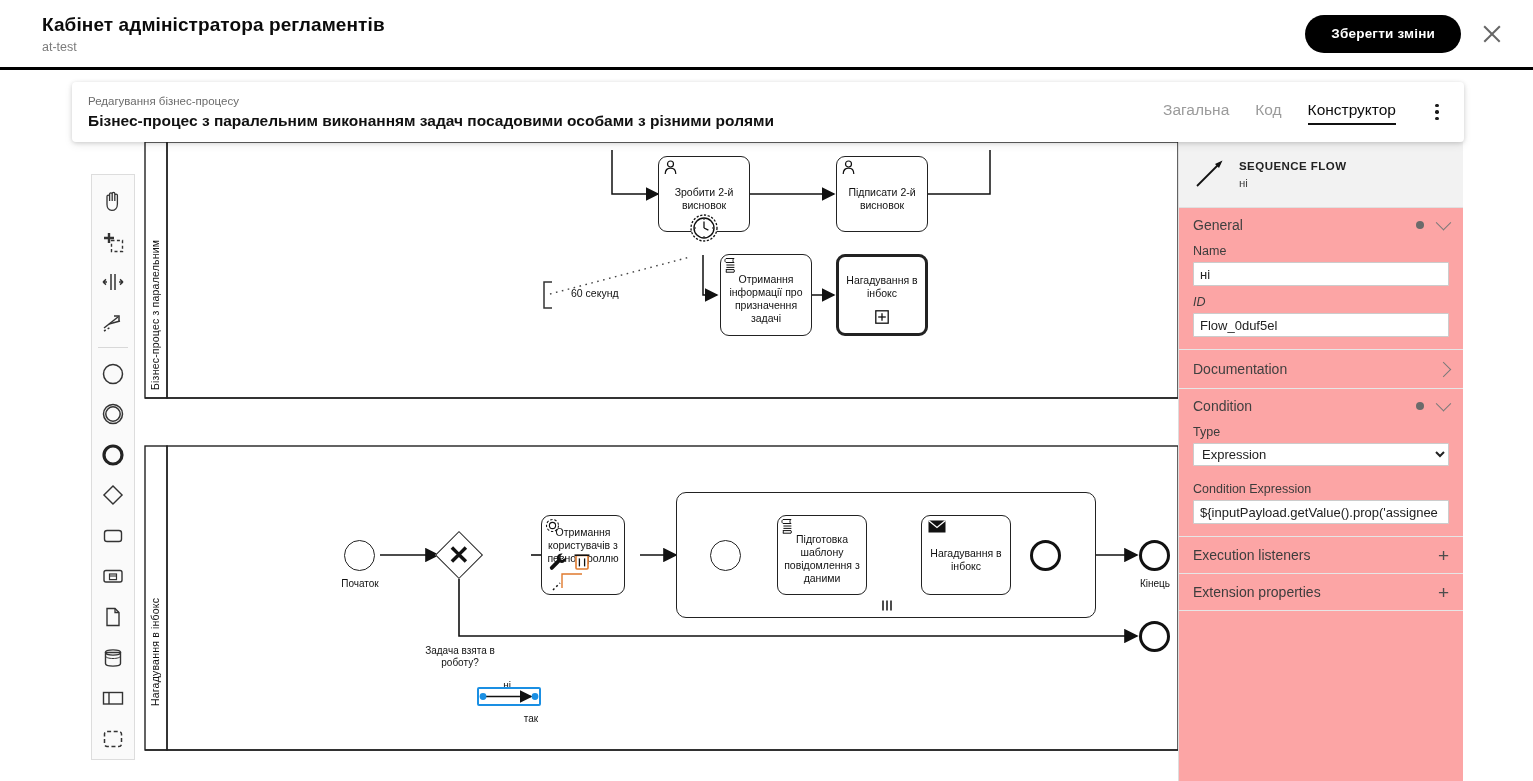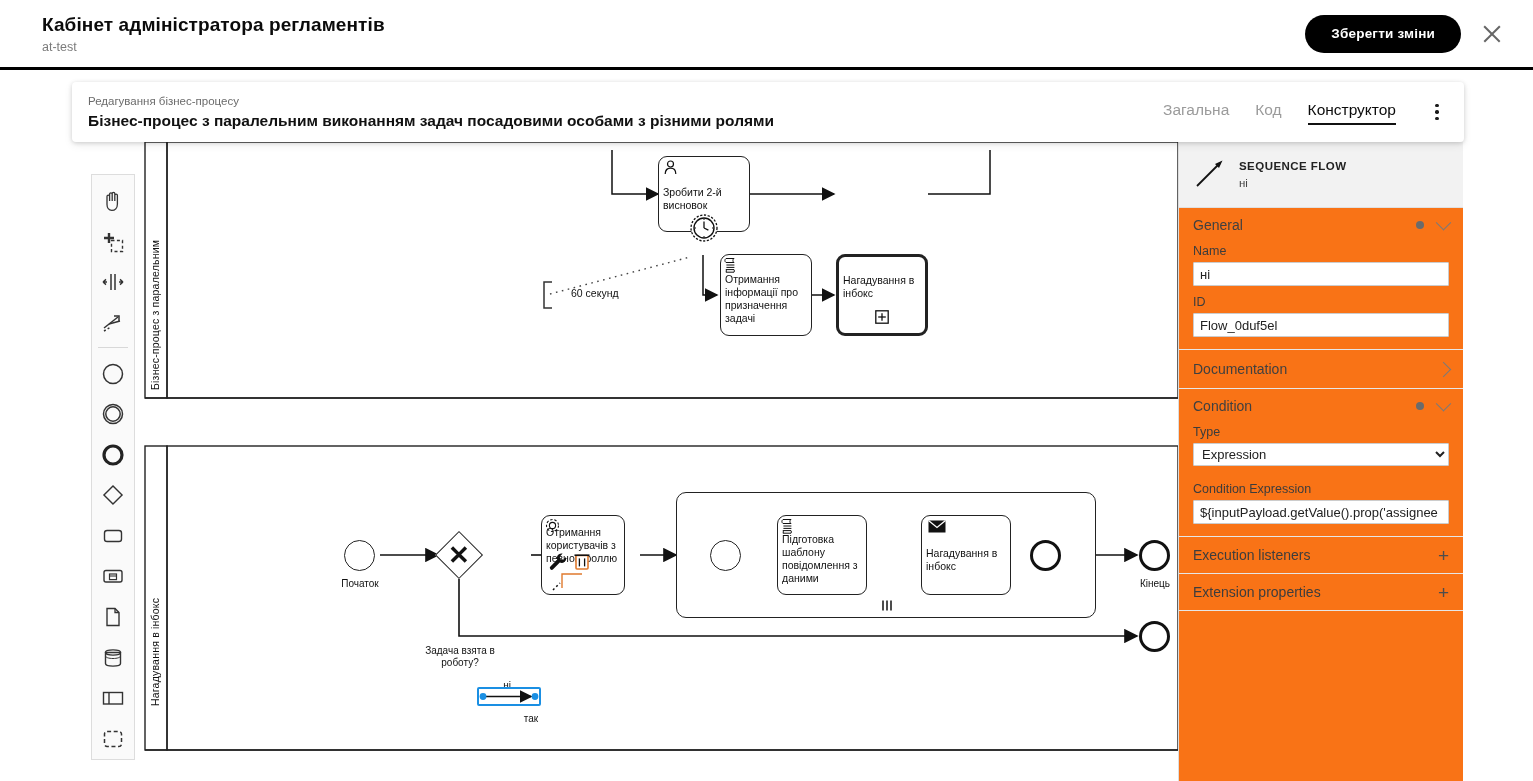--- a/index.html
+++ b/index.html
@@ -63,21 +63,21 @@
     background:#fafafa; border:1px solid #ddd; z-index:6;
     display:flex; flex-direction:column; align-items:center; padding-top:6px;
   }
   .ptool{ width:44px; height:41px; display:flex; align-items:center; justify-content:center; cursor:pointer;}
   .ptool svg{ display:block; }
   .psep{ width:30px; height:1px; background:#d8d8d8; margin:4px 0 5px;}
 
   
   .props{
     position:absolute; left:1178px; top:142px; width:285px; height:639px;
-    background:#f97316; border-left:1px solid #ddd; font-size:13px; color:#333;
+    background:#fca5a5; border-left:1px solid #ddd; font-size:13px; color:#333;
     overflow:hidden;
   }
   .props-head{
     height:66px; background:#f2f2f2; border-bottom:1px solid #e0e0e0;
     display:flex; align-items:center; padding:0 14px; gap:12px;
   }
   .props-head-txt{ line-height:1.25; }
   .props-type{ font-size:11.5px; font-weight:700; letter-spacing:.45px; color:#222;}
   .props-name{ font-size:11.5px; color:#444; margin-top:2px;}
   .grp{ border-bottom:1px solid #e6e6e6; }
@@ -102,21 +102,21 @@
   .row-link .sp{ margin-left:auto; display:flex; align-items:center;}
 
   
   .bp { position:absolute; }
   .lane-lbl{
     position:absolute; writing-mode:vertical-rl; transform:rotate(180deg);
     font-size:10.5px; color:#111; letter-spacing:.2px; white-space:nowrap;
   }
   .task{
     position:absolute; background:#fff; border:1.6px solid #222; border-radius:9px;
-    display:flex; align-items:center; justify-content:center; text-align:left;
+    display:flex; align-items:center; justify-content:center; text-align:center;
     font-size:10.5px; line-height:13px; color:#111; padding:3px 4px;
   }
   .task.bold{ border-width:3.2px; }
   .evt{ position:absolute; border-radius:50%; background:#fff; }
   .evt.start{ border:1.7px solid #222; }
   .evt.end{ border:3.6px solid #111; }
   .gw{
     position:absolute; background:#fff; border:1.6px solid #222;
     transform:rotate(45deg);
   }
@@ -208,20 +208,29 @@
  <div class="task" style="left:658px; top:14px; width:92px; height:76px;">
    <span class="taskicon">
      <svg width="17" height="17" viewBox="0 0 17 17">
           <circle cx="8.5" cy="5" r="3" fill="none" stroke="#111" stroke-width="1.2"></circle>
           <path d="M3.2,15 C3.2,10.6 6,9.2 8.5,9.2 C11,9.2 13.8,10.6 13.8,15" fill="none" stroke="#111" stroke-width="1.2"></path>
         </svg>
    </span>
    <span style="padding-top:9px;">Зробити 2-й висновок</span>
  </div>
 
+ <div class="task" style="left:836px; top:14px; width:92px; height:76px;">
+   <span class="taskicon">
+     <svg width="17" height="17" viewBox="0 0 17 17">
+          <circle cx="8.5" cy="5" r="3" fill="none" stroke="#111" stroke-width="1.2"></circle>
+          <path d="M3.2,15 C3.2,10.6 6,9.2 8.5,9.2 C11,9.2 13.8,10.6 13.8,15" fill="none" stroke="#111" stroke-width="1.2"></path>
+        </svg>
+   </span>
+   <span style="padding-top:9px;">Підписати 2-й висновок</span>
+ </div>
 
  
  <div class="bp" style="left:689px; top:71px; width:30px; height:30px;">
    <svg width="30" height="30" viewBox="0 0 30 30">
      <circle cx="15" cy="15" r="13" fill="#fff" stroke="#111" stroke-width="1.3" stroke-dasharray="2.2 1.6"></circle>
      <circle cx="15" cy="15" r="10" fill="#fff" stroke="#111" stroke-width="1.4"></circle>
      <line x1="15" y1="15" x2="15" y2="8.6" stroke="#111" stroke-width="1.3"></line>
      <line x1="15" y1="15" x2="19.4" y2="17.2" stroke="#111" stroke-width="1.3"></line>
      <line x1="15" y1="5.4" x2="15" y2="7" stroke="#111" stroke-width="1"></line>
      <line x1="15" y1="23" x2="15" y2="24.6" stroke="#111" stroke-width="1"></line>
@@ -452,21 +461,21 @@
     <div class="grp-hd">
       <span>General</span>
       <span class="sp">
         <span class="dot"></span>
         <span class="chev"></span>
       </span>
     </div>
     <div class="grp-body">
       <div class="fld-lbl">Name</div>
       <input class="fld" value="ні" style="">
-      <div class="fld-lbl" style="margin-top:9px;">ID</div>
+      <div class="fld-lbl" style="margin-top:9px;font-style:italic;">ID</div>
       <input class="fld" value="Flow_0duf5el" style="">
     </div>
   </div>
 
   <div class="grp">
     <div class="grp-hd" style="height:38px;">
       <span>Documentation</span>
       <span class="sp">
         <span class="chev right"></span>
       </span>

